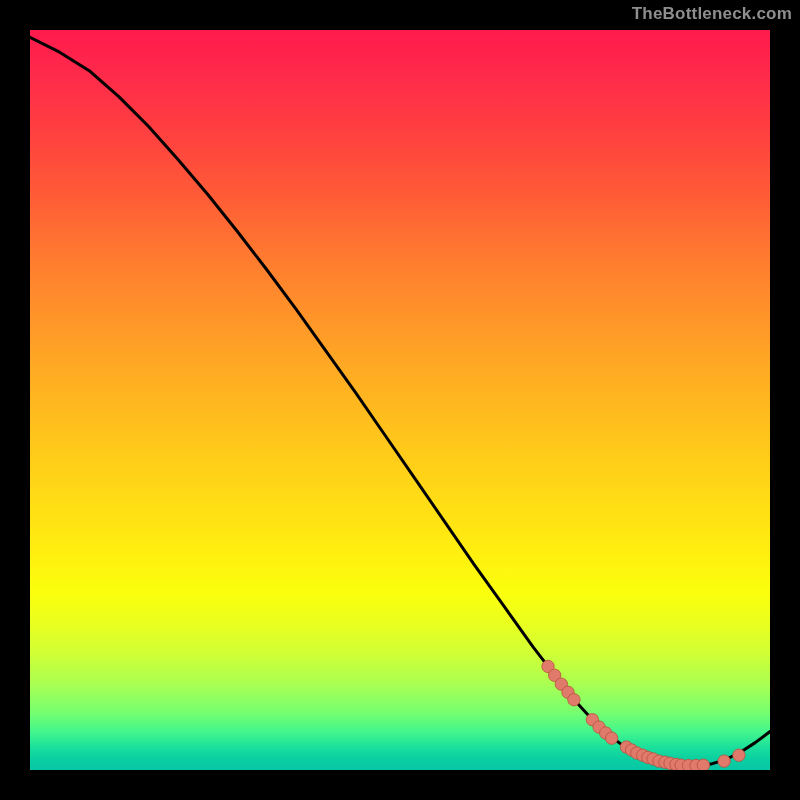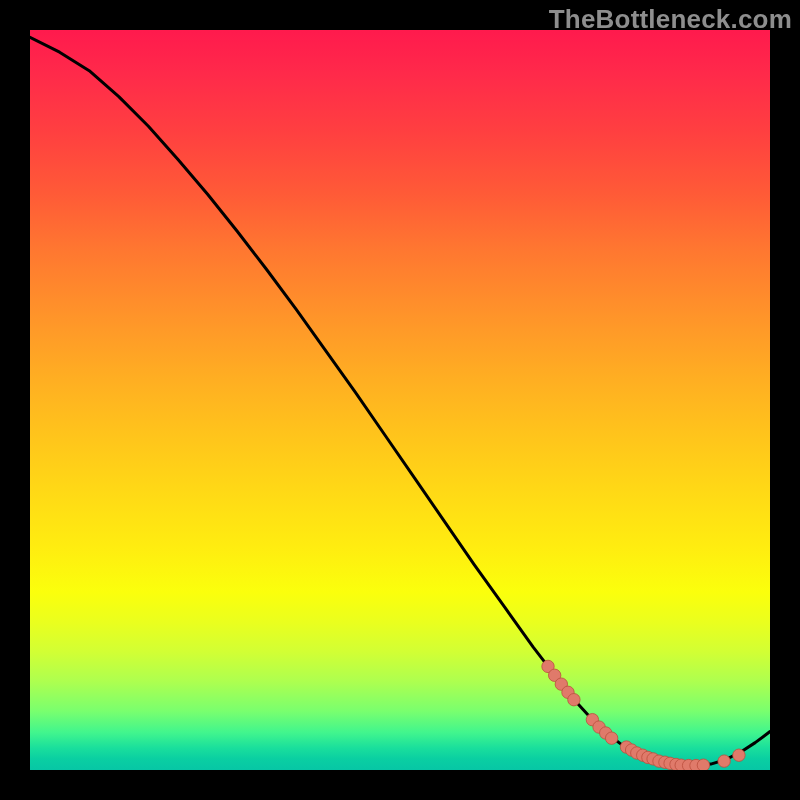--- a/index.html
+++ b/index.html
@@ -57,21 +57,21 @@
     left: 0; top: 0;
     width: 740px;
     height: 740px;
     overflow: visible;
   }
   .watermark {
     position: absolute;
     top: 4px;
     right: 8px;
     color: #8e8e8e;
-    font-size: 26px;
+    font-size: 17px;
     font-weight: 600;
     letter-spacing: 0.2px;
     user-select: none;
   }
 </style>
 </head>
 <body>
 
 <div class="stage">
 

